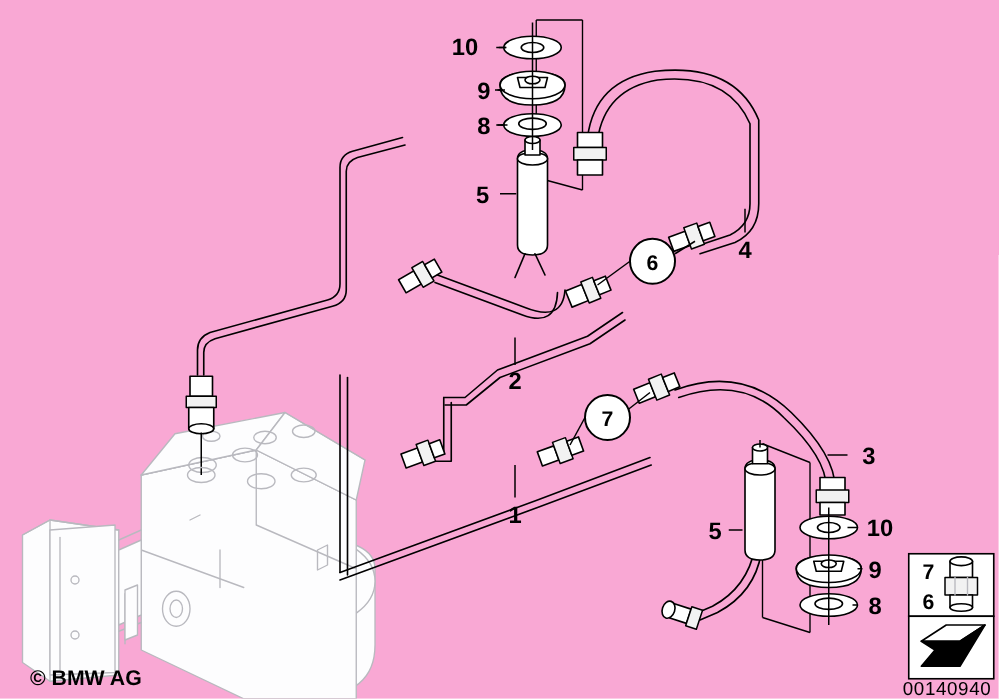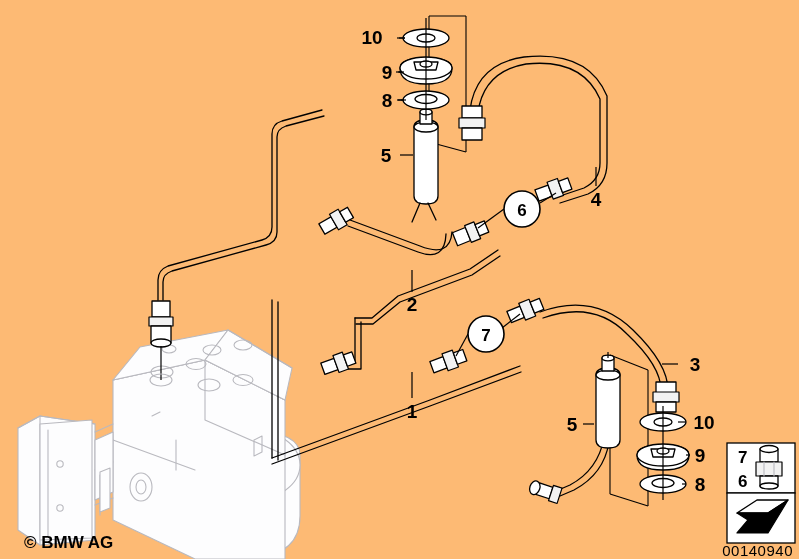--- a/index.html
+++ b/index.html
@@ -7,21 +7,21 @@
     padding: 0;
     background: #ffffff;
   }
   body {
     font-family: "Liberation Sans", sans-serif;
   }
   #page {
     position: relative;
     width: 799px;
     height: 559px;
-    background: #fdba74;
+    background: #f9a8d4;
     overflow: hidden;
   }
   #diagram-svg {
     position: absolute;
     left: 0;
     top: 0;
     width: 799px;
     height: 559px;
   }
   .lbl {

